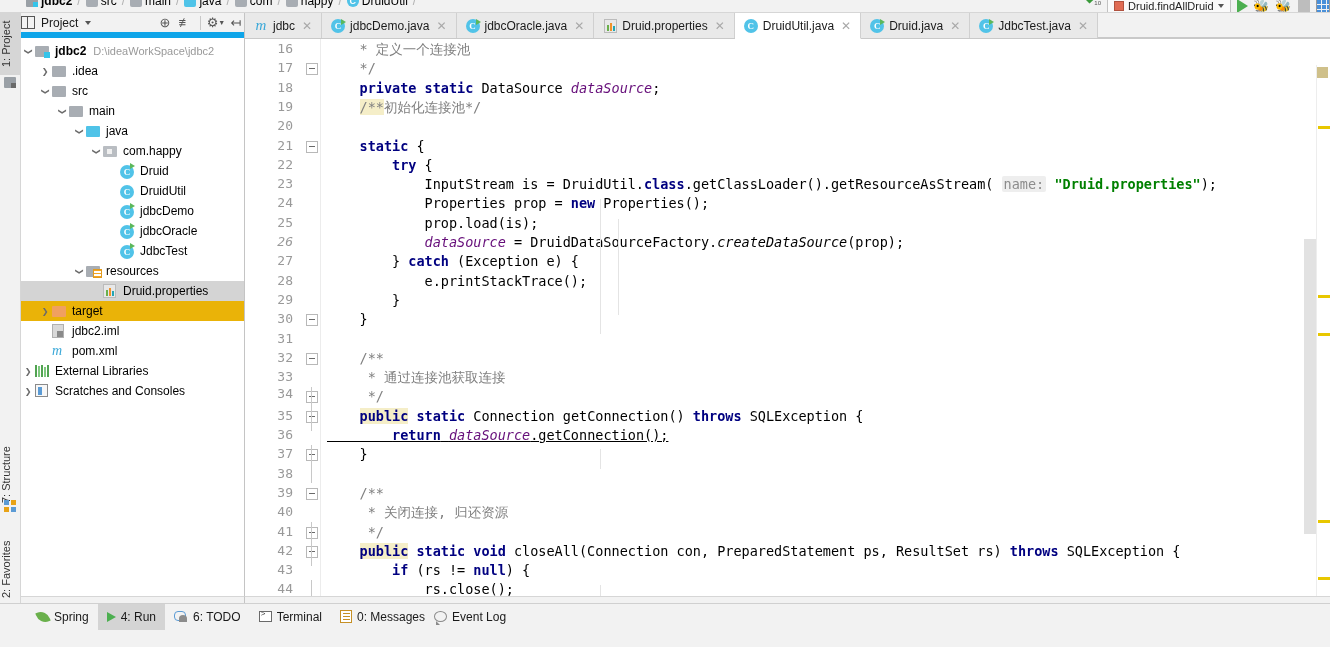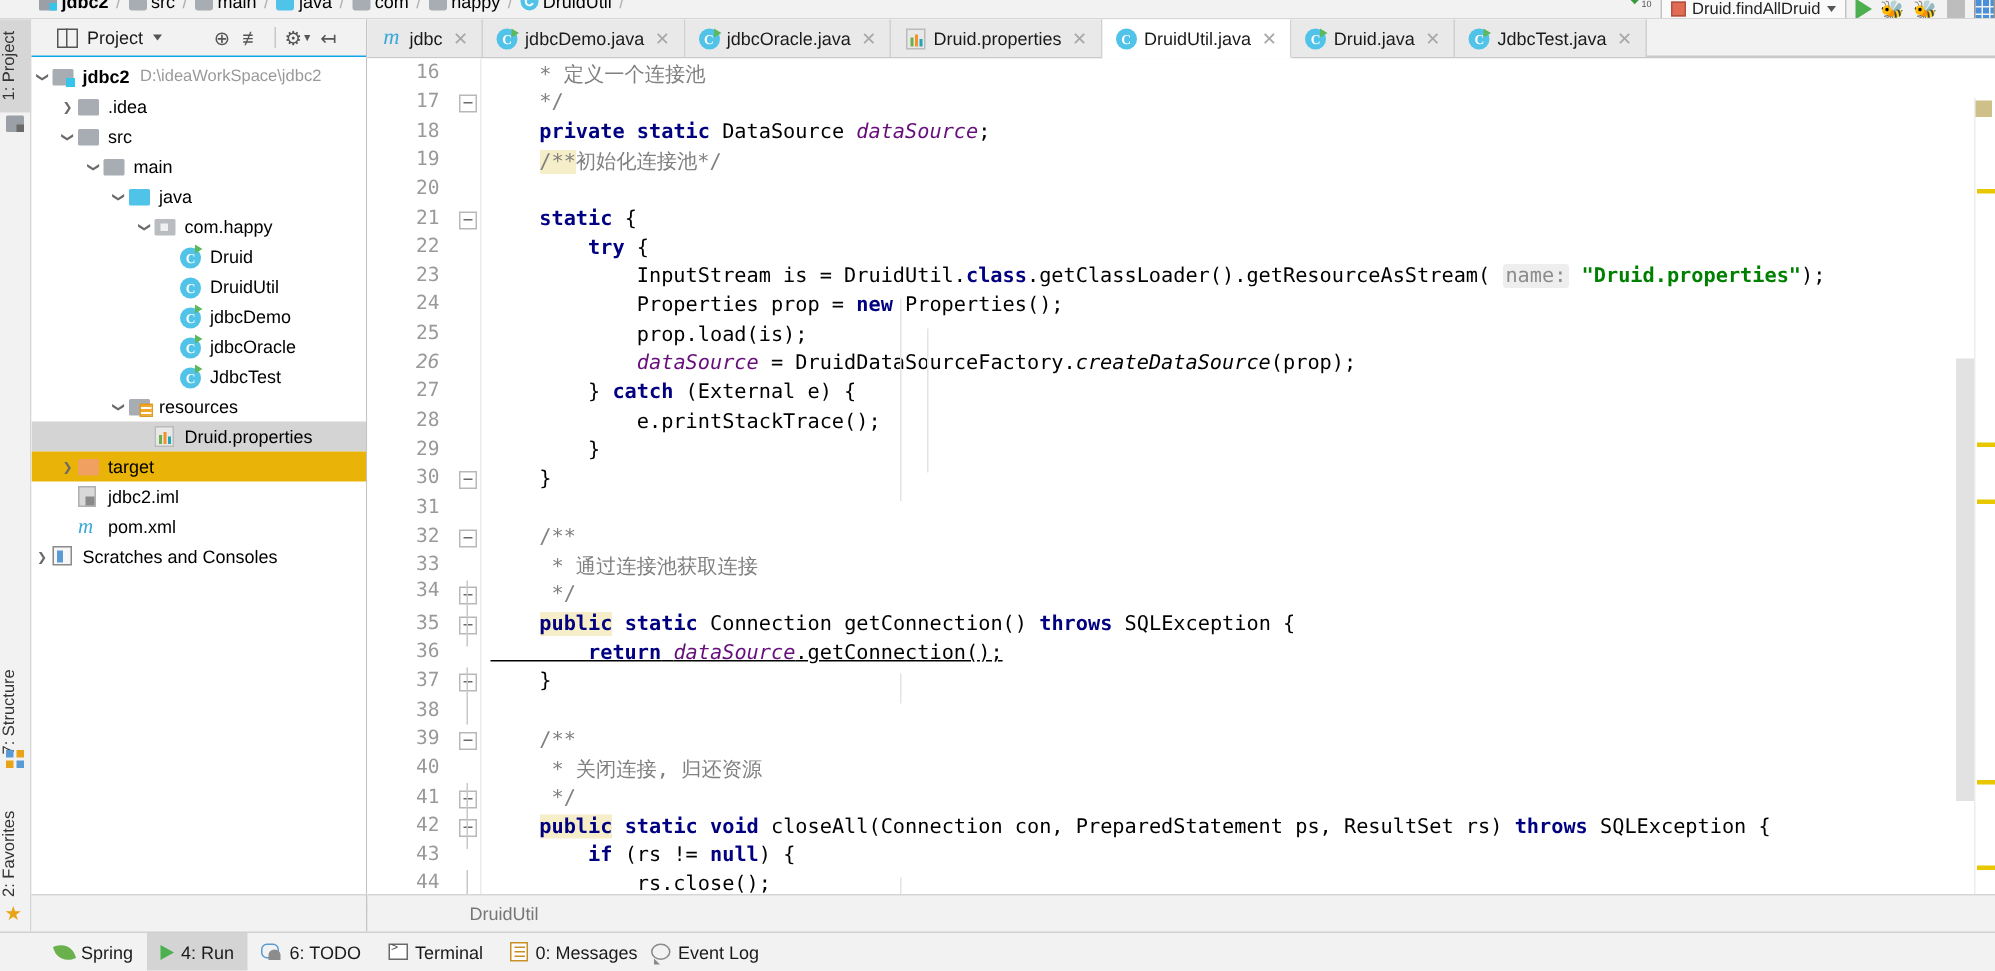--- a/index.html
+++ b/index.html
@@ -64,22 +64,22 @@
   }
   .vtab.active { background: #d6d6d6; }
   .railicon { position:absolute; left:4px; width:13px; height:13px; }
 
   
   .projpanel {
     position: absolute; left: 21px; top: 13px; width: 224px; height: 583px;
     background: #fff; border-right: 1px solid #c4c4c4;
   }
   .projhdr {
-    height: 25px; background: #f2f2f2; border-bottom: 1px solid #0ea5e9;
-    display: flex; align-items: center; padding: 0 17px; gap: 4px;
+    height: 25px; background: #f2f2f2; border-bottom: 6px solid #0ea5e9;
+    display: flex; align-items: center; padding: 0 0; gap: 4px;
   }
   .projhdr .title { font-size: 12px; color: #1a1a1a; margin-left: 2px; }
   .projhdr .caret { border-left:3.5px solid transparent;border-right:3.5px solid transparent;border-top:4px solid #555; margin-left:3px;}
   .hdr-spacer { flex: 1; }
   .hdr-btn { width: 16px; height: 16px; display:flex;align-items:center;justify-content:center; color:#555; font-size:13px; }
   .hdr-div { width:1px; height:14px; background:#c8c8c8; margin:0 3px; }
 
   .tree { position: relative; padding-top: 3px; font-size: 12px; overflow: hidden; height: 556px; }
   .trow { display: flex; align-items: center; height: 20px; white-space: nowrap; padding-right: 4px; }
   .trow.sel { background: #d4d4d4; }
@@ -165,21 +165,21 @@
   
   .editcrumb { position: absolute; left: 245px; top: 596px; right: 0; height: 25px;
                background: #f2f2f2; border-top: 1px solid #d6d6d6; display: flex; align-items: center; }
   .editcrumb span { margin-left: 68px; color: #777; font-size: 12px; }
   .projfoot { position: absolute; left: 21px; top: 596px; width: 224px; height: 25px; background: #f2f2f2;
               border-top: 1px solid #d6d6d6; border-right: 1px solid #c4c4c4;}
   .hscroll { position:absolute; left: 30px; top: 590px; width: 200px; height: 6px; background:#fff; }
   .hscroll i { position:absolute; left:135px; top:0; width:65px; height:6px; background:#cfcfcf; display:block;}
 
   
-  .statusbar { position: absolute; left: 0; bottom: 0; width: 1330px; height: 26px;
+  .statusbar { position: absolute; left: 0; bottom: 18px; width: 1330px; height: 26px;
                background: #f2f2f2; border-top: 1px solid #d0d0d0; display: flex; align-items: center; }
   .sbtn { display: flex; align-items: center; gap: 5px; height: 26px; padding: 0 9px;
           font-size: 12px; color: #1a1a1a; cursor: default; }
   .sbtn.active { background: #d4d4d4; }
   .leaf { width:12px;height:12px;background:#6ab04c;border-radius: 0 10px 0 10px; transform: rotate(-20deg); }
   .play-s { width:0;height:0;border-left:9px solid #4caf50;border-top:5.5px solid transparent;border-bottom:5.5px solid transparent; }
   .todo-ico { width:14px;height:12px; position:relative; }
   .todo-ico:before{content:"";position:absolute;left:0;top:0;width:10px;height:8px;border:1.5px solid #5b9bd5;border-radius:4px;}
   .todo-ico:after{content:"";position:absolute;left:5px;top:4px;width:8px;height:7px;background:#8c8c8c;border-radius:50% 50% 0 0;}
   .term-ico { width:13px;height:11px;border:1.5px solid #6a6a6a;background:#fff;position:relative;}
@@ -362,20 +362,25 @@
         </div>
         <div class="trow" style="padding-left: 17px;">
           <span class="arrow"></span>
           <span class="tico"><span class="ic-iml" style="display: inline-block;"></span></span>
           <span class="tlabel">jdbc2.iml</span>
         </div>
         <div class="trow" style="padding-left: 17px;">
           <span class="arrow"></span>
           <span class="tico"><span class="ic-m" style="display: inline-block;">m</span></span>
           <span class="tlabel">pom.xml</span>
+        </div>
+        <div class="trow" style="padding-left: 0px;">
+          <span class="arrow r"></span>
+          <span class="tico"><span class="ic-lib" style="display: inline-block;"></span></span>
+          <span class="tlabel">External Libraries</span>
         </div>
         <div class="trow" style="padding-left: 0px;">
           <span class="arrow r"></span>
           <span class="tico"><span class="ic-scr" style="display: inline-block;"></span></span>
           <span class="tlabel">Scratches and Consoles</span>
         </div>
       </div>
     <div class="hscroll">
         <i></i>
       </div>
@@ -461,21 +466,21 @@
           <div class="cl" style="top: 117.8px;"><span class="plain">        </span><span class="kw">try</span><span class="plain"> {</span></div>
           <div class="ln" style="top: 137.1px;">23</div>
           <div class="cl" style="top: 137.1px;"><span class="plain">            InputStream is = DruidUtil.</span><span class="kw">class</span><span class="plain">.getClassLoader().getResourceAsStream( </span><span class="hint">name:</span><span class="plain"> </span><span class="str">"Druid.properties"</span><span class="plain">);</span></div>
           <div class="ln" style="top: 156.4px;">24</div>
           <div class="cl" style="top: 156.4px;"><span class="plain">            Properties prop = </span><span class="kw">new</span><span class="plain"> Properties();</span></div>
           <div class="ln" style="top: 175.7px;">25</div>
           <div class="cl" style="top: 175.7px;"><span class="plain">            prop.load(is);</span></div>
           <div class="ln" style="top: 195px; font-style: italic;">26</div>
           <div class="cl" style="top: 195px;"><span class="plain">            </span><span class="fld">dataSource</span><span class="plain"> = DruidDataSourceFactory.</span><span class="mtd">createDataSource</span><span class="plain">(prop);</span></div>
           <div class="ln" style="top: 214.3px;">27</div>
-          <div class="cl" style="top: 214.3px;"><span class="plain">        } </span><span class="kw">catch</span><span class="plain"> (External e) {</span></div>
+          <div class="cl" style="top: 214.3px;"><span class="plain">        } </span><span class="kw">catch</span><span class="plain"> (Exception e) {</span></div>
           <div class="ln" style="top: 233.6px;">28</div>
           <div class="cl" style="top: 233.6px;"><span class="plain">            e.printStackTrace();</span></div>
           <div class="ln" style="top: 252.9px;">29</div>
           <div class="cl" style="top: 252.9px;"><span class="plain">        }</span></div>
           <div class="ln" style="top: 272.2px;">30</div>
           <div class="fm" style="top: 275.2px;"></div>
           <div class="cl" style="top: 272.2px;"><span class="plain">    }</span></div>
           <div class="ln" style="top: 291.5px;">31</div>
           <div class="cl" style="top: 291.5px;"></div>
           <div class="ln" style="top: 310.8px;">32</div>

